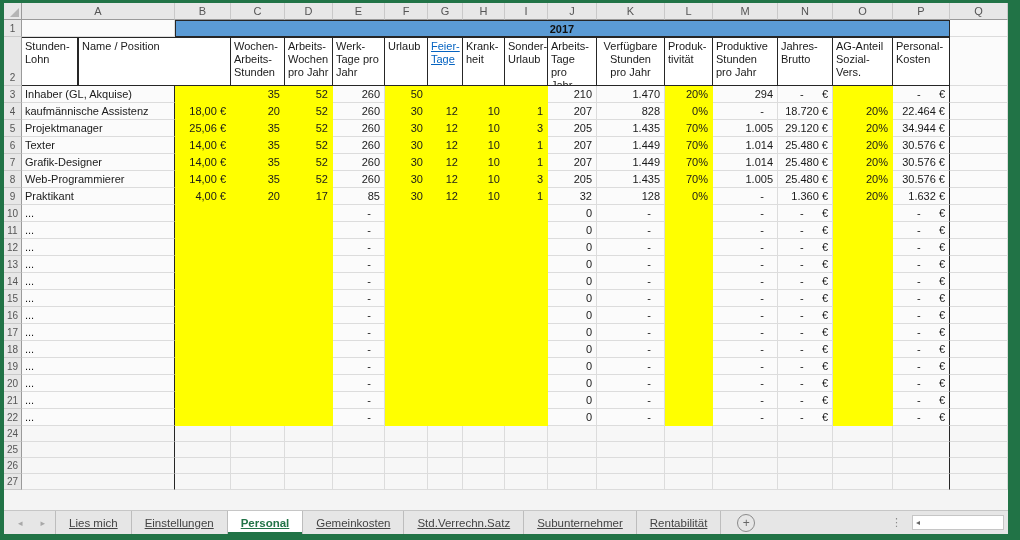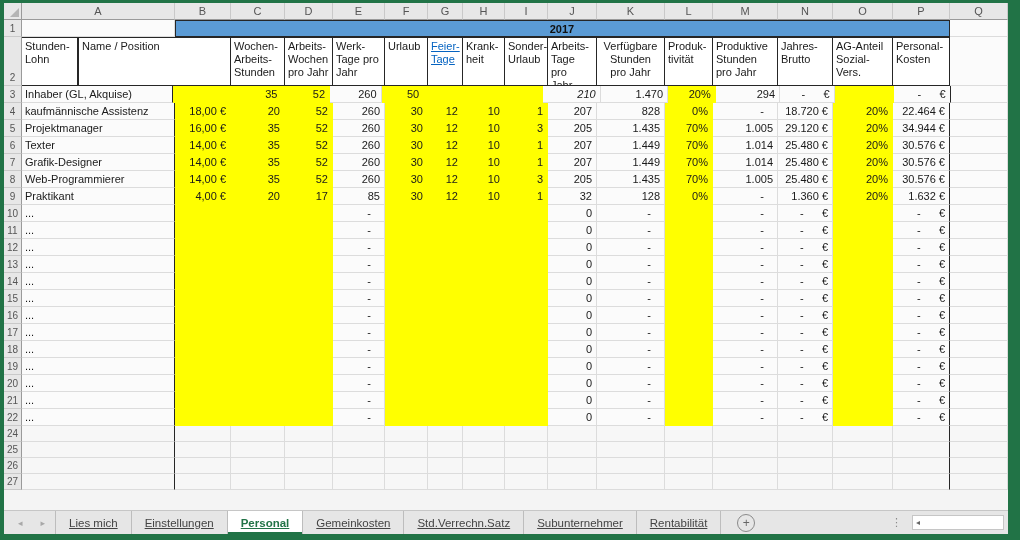--- a/index.html
+++ b/index.html
@@ -131,21 +131,21 @@
         <div class="rowhead">3</div>
         <div class="c left blkR" style="width: 153px;">Inhaber (GL, Akquise)</div>
         <div class="c yellow" style="width: 56px;"></div>
         <div class="c yellow" style="width: 54px;">35</div>
         <div class="c yellow" style="width: 48px;">52</div>
         <div class="c" style="width: 52px;">260</div>
         <div class="c yellow" style="width: 43px;">50</div>
         <div class="c yellow" style="width: 35px;"></div>
         <div class="c yellow" style="width: 42px;"></div>
         <div class="c yellow" style="width: 43px;"></div>
-        <div class="c" style="width: 58px; font-style: italic;">210</div>
+        <div class="c" style="width: 49px;">210</div>
         <div class="c" style="width: 68px;">1.470</div>
         <div class="c yellow" style="width: 48px;">20%</div>
         <div class="c" style="width: 65px;">294</div>
         <div class="c" style="width: 55px;">-      €</div>
         <div class="c yellow" style="width: 60px;"></div>
         <div class="c blkR" style="width: 57px;">-      €</div>
         <div class="c" style="width: 58px;"></div>
       </div>
       <div class="row">
         <div class="rowhead">4</div>
@@ -163,21 +163,21 @@
         <div class="c yellow" style="width: 48px;">0%</div>
         <div class="c" style="width: 65px;">-   </div>
         <div class="c" style="width: 55px;">18.720 €</div>
         <div class="c yellow" style="width: 60px;">20%</div>
         <div class="c blkR" style="width: 57px;">22.464 €</div>
         <div class="c" style="width: 58px;"></div>
       </div>
       <div class="row">
         <div class="rowhead">5</div>
         <div class="c left blkR" style="width: 153px;">Projektmanager</div>
-        <div class="c yellow" style="width: 56px;">16,00 €</div>
+        <div class="c yellow" style="width: 56px;">25,06 €</div>
         <div class="c yellow" style="width: 54px;">35</div>
         <div class="c yellow" style="width: 48px;">52</div>
         <div class="c" style="width: 52px;">260</div>
         <div class="c yellow" style="width: 43px;">30</div>
         <div class="c yellow" style="width: 35px;">12</div>
         <div class="c yellow" style="width: 42px;">10</div>
         <div class="c yellow" style="width: 43px;">3</div>
         <div class="c" style="width: 49px;">205</div>
         <div class="c" style="width: 68px;">1.435</div>
         <div class="c yellow" style="width: 48px;">70%</div>

